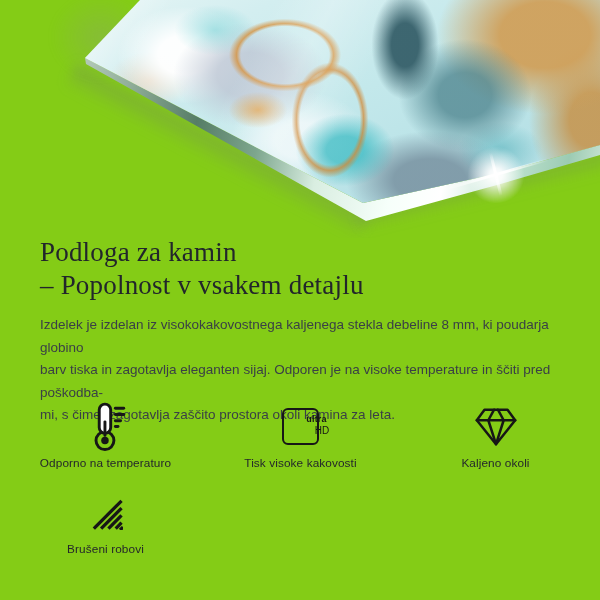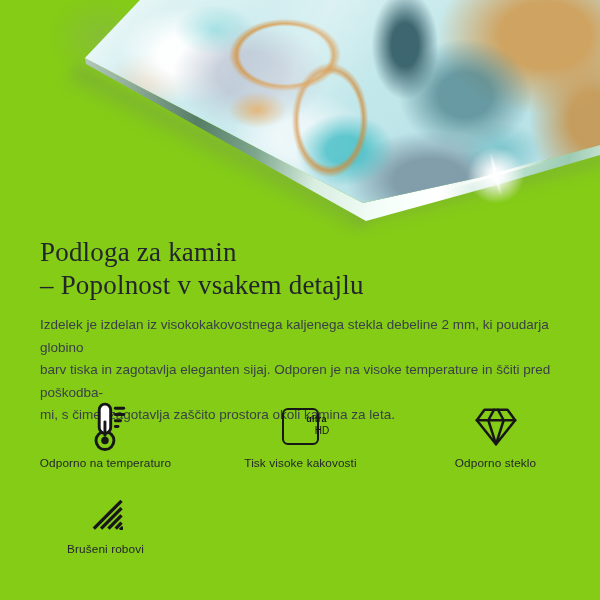--- a/index.html
+++ b/index.html
@@ -97,21 +97,21 @@
     <div class="glass-art"></div>
     <div class="sparkle"></div>
   </div>
 
   <h1 class="title">
     <span>Podloga za kamin</span>
     <span>– Popolnost v vsakem detajlu</span>
   </h1>
 
   <p class="desc">
-    <span>Izdelek je izdelan iz visokokakovostnega kaljenega stekla debeline 2 mm, ki poudarja globino</span>
+    <span>Izdelek je izdelan iz visokokakovostnega kaljenega stekla debeline 8 mm, ki poudarja globino</span>
     <span>barv tiska in zagotavlja eleganten sijaj. Odporen je na visoke temperature in ščiti pred poškodba-</span>
     <span>mi, s čimer zagotavlja zaščito prostora okoli kamina za leta.</span>
   </p>
 
   <div class="features">
 
     <div class="feature">
       <div class="icon-box">
         <svg width="50" height="50" viewBox="0 0 48 48" fill="none" stroke="#161616" stroke-width="2.8" stroke-linecap="round">
           <circle cx="23" cy="38" r="8.6"></circle>
@@ -139,21 +139,21 @@
 
 
     <div class="feature">
       <div class="icon-box">
         <svg width="46" height="46" viewBox="0 0 48 48" fill="none" stroke="#161616" stroke-width="2.6" stroke-linecap="round" stroke-linejoin="round">
           <path d="M12 7 H36 L44 18 L24 43 L4 18 Z"></path>
           <path d="M4 18 H44"></path>
           <path d="M22 7 L16 18 L24 43 L32 18 L26 7"></path>
         </svg>
       </div>
-      <div class="feature-label">Odporno steklo</div>
+      <div class="feature-label">Kaljeno okoli</div>
     </div>
 
     <div class="feature">
       <div class="icon-box">
         <svg width="35" height="35" viewBox="0 0 48 48" stroke="#161616" stroke-width="4.5">
           <line x1="8" y1="46" x2="46" y2="8"></line>
           <line x1="18" y1="46" x2="46" y2="18"></line>
           <line x1="28" y1="46" x2="46" y2="28"></line>
           <line x1="38" y1="46" x2="46" y2="38"></line>
           <line x1="44" y1="48" x2="48" y2="44"></line>

